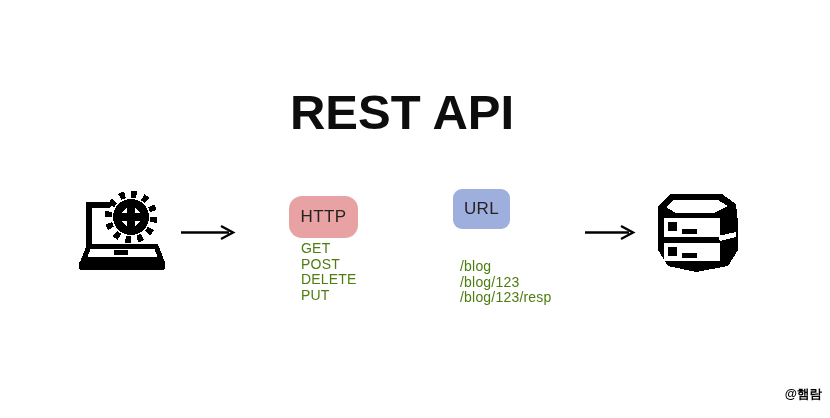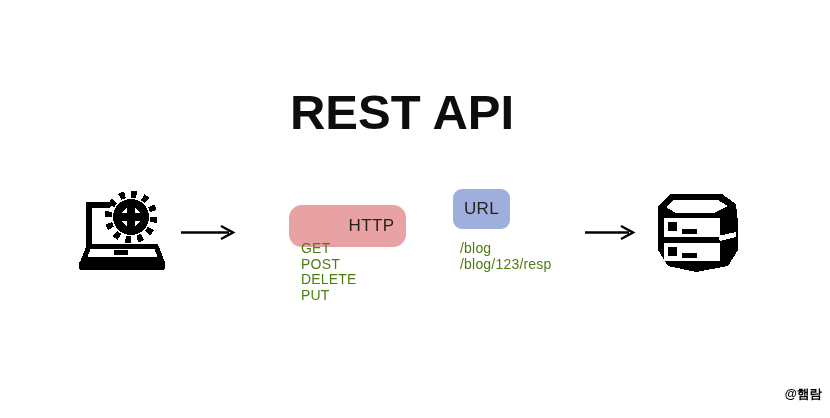--- a/index.html
+++ b/index.html
@@ -15,28 +15,28 @@
   .icon{position:absolute;}
   .client-icon{left:77px;top:189px;}
   .server-icon{left:656px;top:192px;}
   .arrow{position:absolute;}
   .arrow-1{left:180px;top:224px;}
   .arrow-2{left:584px;top:224px;}
   .badge{
     position:absolute;display:flex;align-items:center;justify-content:center;
     border-radius:13px;color:#262222;font-size:17px;letter-spacing:0.4px;
   }
-  .http-badge{left:289px;top:205px;width:69px;height:42px;padding-left:48px;}
+  .http-badge{left:289px;top:196px;width:69px;height:42px;}
   .url-badge{left:453px;top:189px;width:57px;height:40px;}
   .list{
     position:absolute;font-size:14px;line-height:15.6px;
     color:#4d7c0f;letter-spacing:0.2px;white-space:nowrap;
   }
   .http-list{left:301px;top:241px;}
-  .url-list{left:460px;top:241px;}
+  .url-list{left:460px;top:259px;}
   .credit{
     position:absolute;right:8px;top:386px;font-size:12.5px;
     font-weight:bold;color:#000;
   }
   svg{display:block;}
 </style>
 </head>
 <body>
 
 <div class="canvas">
@@ -76,20 +76,21 @@
       <div>POST</div>
       <div>DELETE</div>
       <div>PUT</div>
     </div>
 
   <div class="badge url-badge" style="background-color: rgb(158, 174, 221); border-radius: 9px;">
     <span>URL</span>
   </div>
   <div class="list url-list">
       <div>/blog</div>
+      <div>/blog/123</div>
       <div>/blog/123/resp</div>
     </div>
 
   <div class="arrow arrow-2">
     <svg width="58" height="17" viewBox="0 0 58 17">
       <line x1="1" y1="8.5" x2="45" y2="8.5" stroke="#000" stroke-width="2.4"></line>
       <polyline points="37,2 49,8.5 37,15" fill="none" stroke="#000" stroke-width="2.4"></polyline>
     </svg>
   </div>
 

